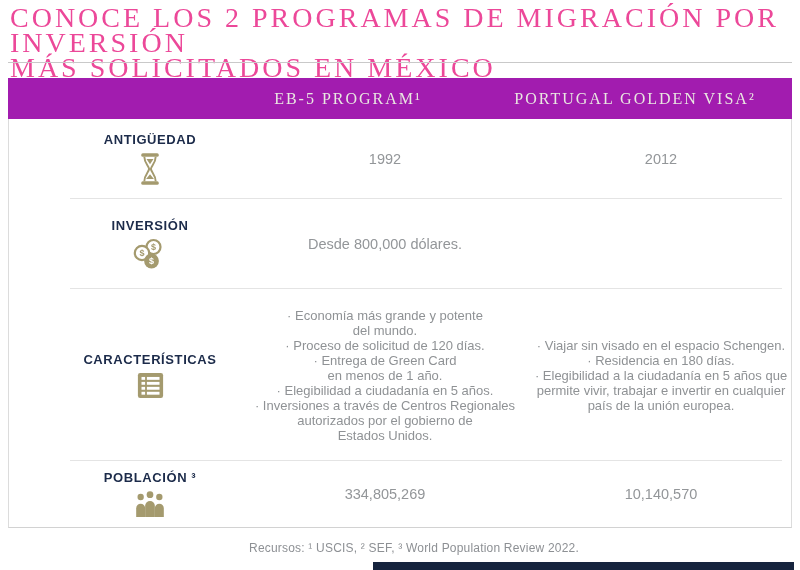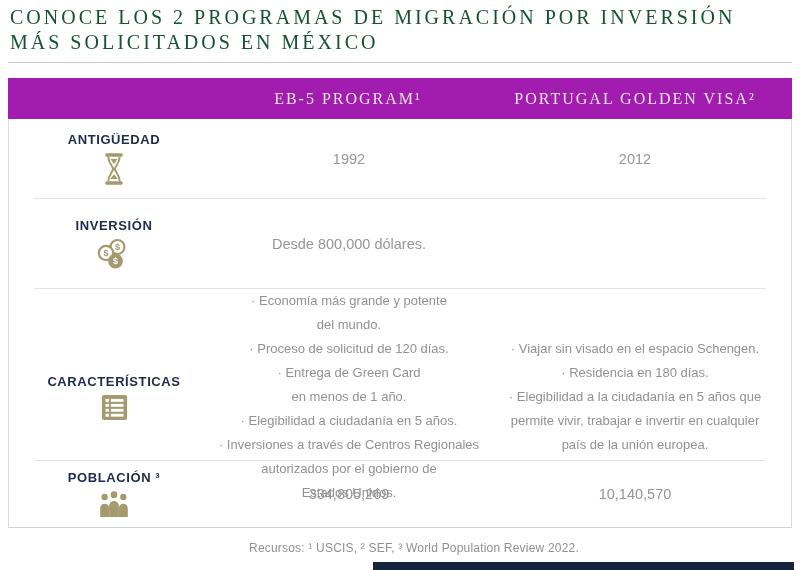--- a/index.html
+++ b/index.html
@@ -5,58 +5,58 @@
   * { margin:0; padding:0; box-sizing:border-box; }
   html,body { background:#ffffff; }
   .page {
     position:relative; width:800px; height:570px; background:#ffffff;
     font-family:"Liberation Sans", sans-serif; overflow:hidden;
   }
   
   .title-block { position:absolute; left:10px; top:5px; }
   .title-line {
     font-family:"Liberation Serif", serif; font-weight:normal;
-    font-size:20px; line-height:25px; letter-spacing:3px;
-    color:#14532d; text-transform:uppercase;
+    font-size:28px; line-height:25px; letter-spacing:3px;
+    color:#ec4899; text-transform:uppercase;
   }
   .title-rule { position:absolute; left:8px; right:8px; top:62px; border-top:1px solid #c9c9c9; }
 
   
   .header-bar {
     position:absolute; left:8px; right:8px; top:78px; height:41px;
     background:#a21caf; display:grid; grid-template-columns:210px 260px 1fr;
     align-items:center;
   }
   .col-title {
     font-family:"Liberation Serif", serif; font-size:16px; letter-spacing:2px;
     color:#e9e7e1; text-align:center; text-transform:uppercase; white-space:nowrap;
   }
 
   
   .card {
     position:absolute; left:8px; right:8px; top:119px; height:409px;
     border-left:1px solid #dcdcdc; border-right:1px solid #dcdcdc;
     border-bottom:1px solid #d2d2d2;
-    display:grid; grid-template-rows:80px 90px 172px 1fr;
+    display:grid; grid-template-rows:80px 90px 172px 1fr;padding-left:36px;
   }
   .row { display:grid; grid-template-columns:210px 260px 1fr; position:relative; }
   .row.sep::after {
     content:""; position:absolute; left:25px; right:25px; bottom:0;
     border-bottom:1px solid #e4e4e4;
   }
   .cell { display:flex; flex-direction:column; align-items:center; justify-content:center; }
   .row-label {
     font-size:13px; font-weight:bold; letter-spacing:0.6px;
     color:#1c2b4a; text-align:center; white-space:nowrap;
   }
   .icon-wrap { margin-top:5px; line-height:0; }
   .cell-value { font-size:14.5px; color:#939699; text-align:center; }
   .char-list { width:292px; }
   .char-item {
-    font-size:13px; line-height:24px; color:#8f9295;
+    font-size:13px; line-height:15px; color:#8f9295;
     text-align:center; white-space:pre-line;
   }
 
   
   .footer-sources {
     position:absolute; left:0; right:0; top:541px;
     font-size:12px; color:#8d9094; text-align:center; letter-spacing:0.2px;padding-left:28px;
   }
   .footer-accent { position:absolute; left:373px; top:562px; width:421px; height:8px; background:#16243e; }
 </style>

